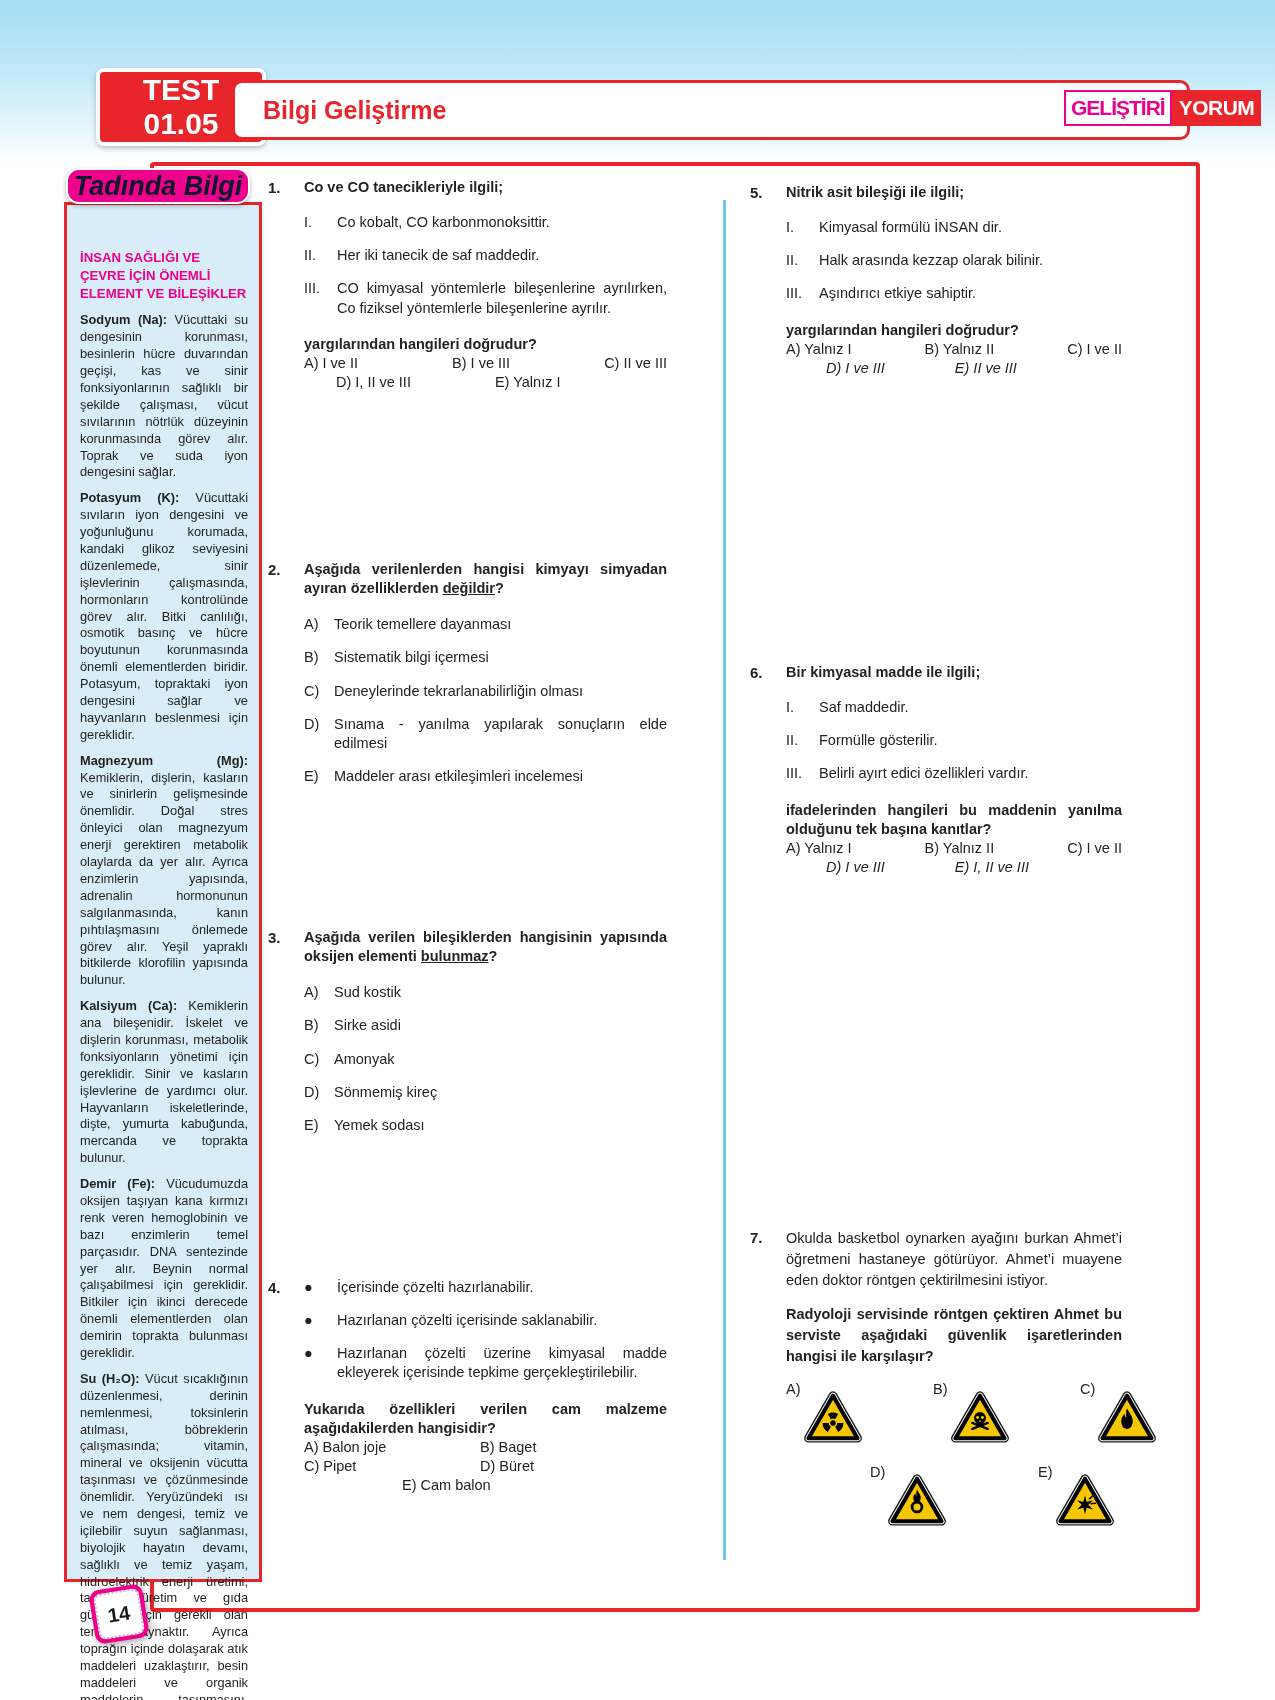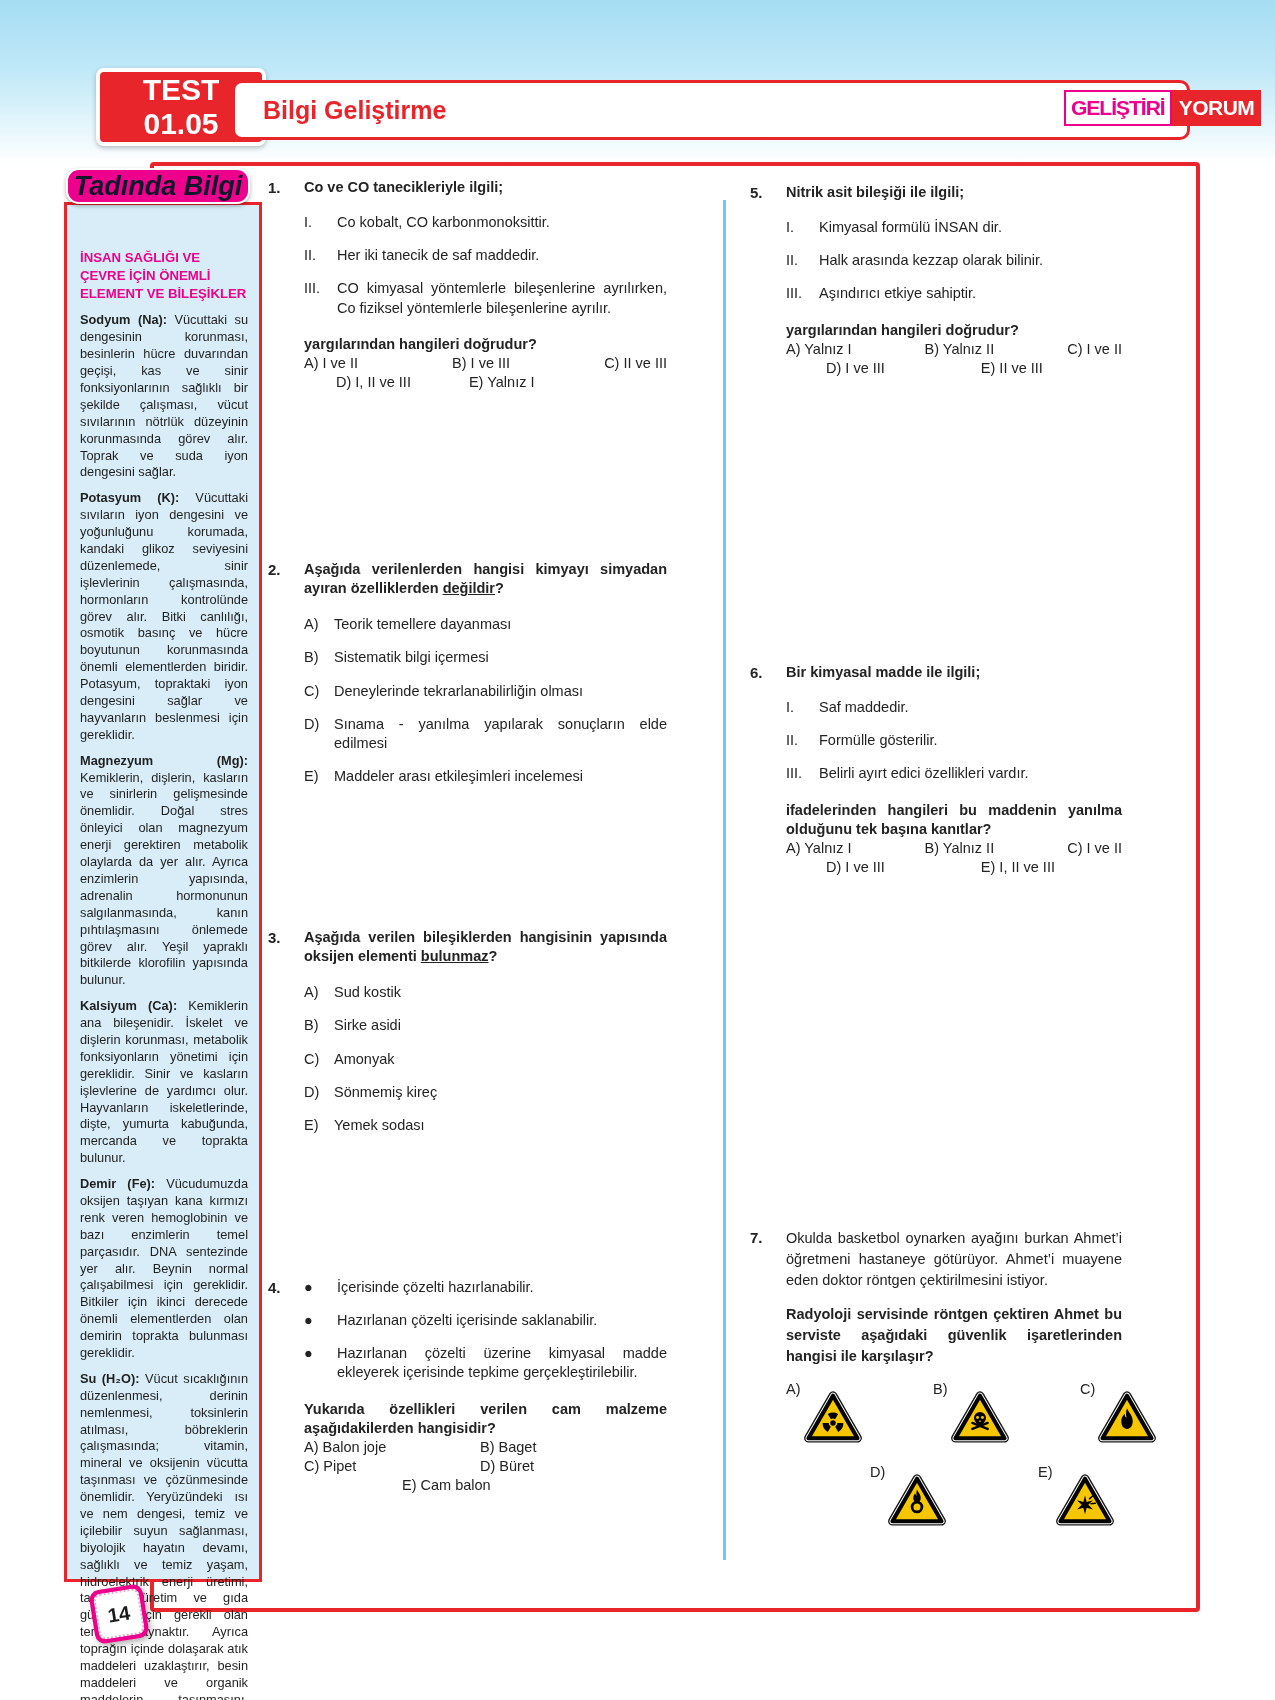--- a/index.html
+++ b/index.html
@@ -58,22 +58,22 @@
   .rn{width:33px;flex:none;}
   .itext{flex:1;text-align:justify;}
   .prompt{font-weight:bold;text-align:justify;margin:17px 0 0 0;}
   .optrow{display:flex;white-space:nowrap;}
   .optrow.spread{justify-content:space-between;}
   .optlist{margin-top:17px;}
   .optline{display:flex;margin-bottom:14px;}
   .oletter{width:30px;flex:none;}
   .otext{flex:1;text-align:justify;}
   .und{text-decoration:underline;}
-  .r2-q1{margin-left:32px;gap:58px;align-items:flex-end;}
-  .r2-q5{margin-left:40px;gap:96px;}
+  .r2-q1{margin-left:32px;gap:84px;align-items:flex-end;}
+  .r2-q5{margin-left:40px;gap:70px;font-style:italic;}
   .q4r1 .opt:first-child{width:176px;}
   .q4r3{margin-left:98px;}
   .para{text-align:justify;margin:0 0 13px 0;line-height:1.45;}
   .para.bold{font-weight:bold;}
 
   
   .hazrow{display:flex;margin-top:12px;}
   .hazrow1{gap:65px;}
   .hazrow2{margin-left:84px;gap:86px;margin-top:18px;}
   .hazopt{display:flex;width:82px;flex:none;align-items:flex-start;}

